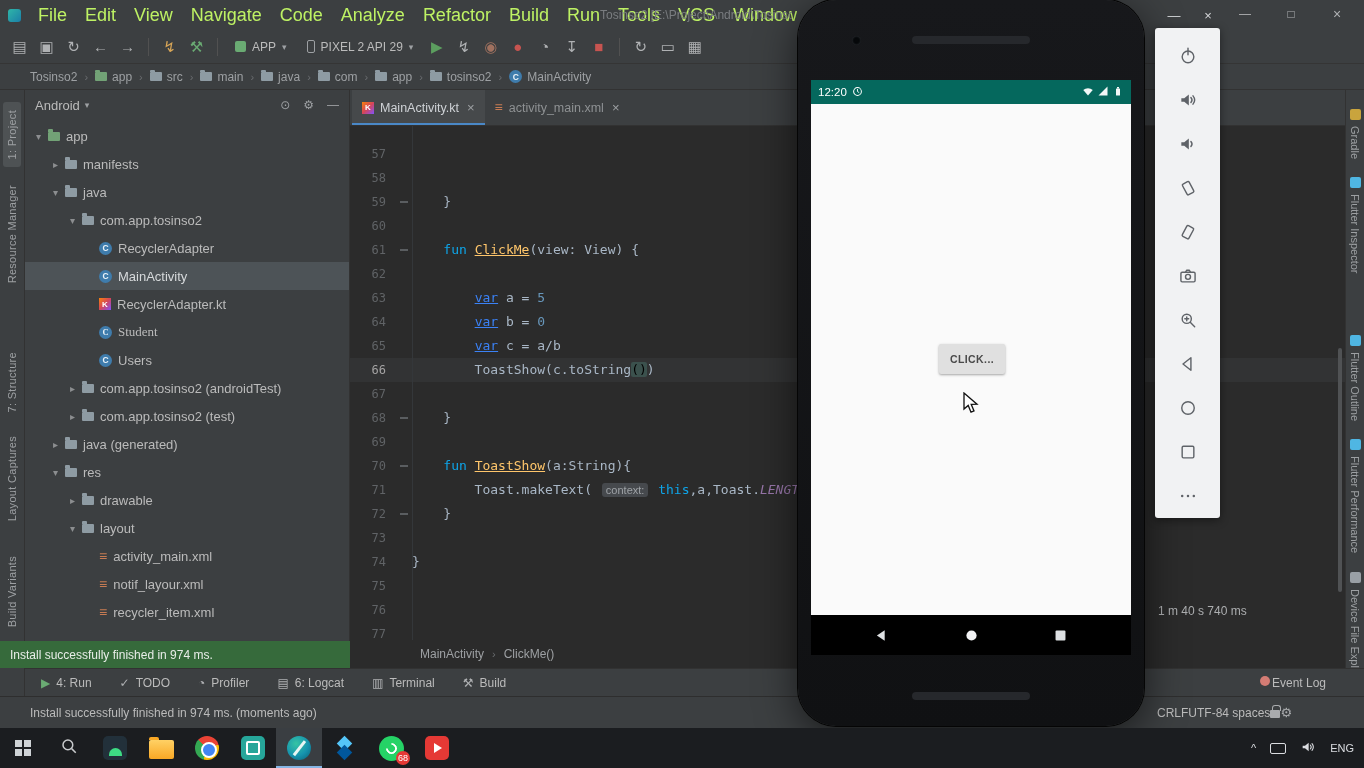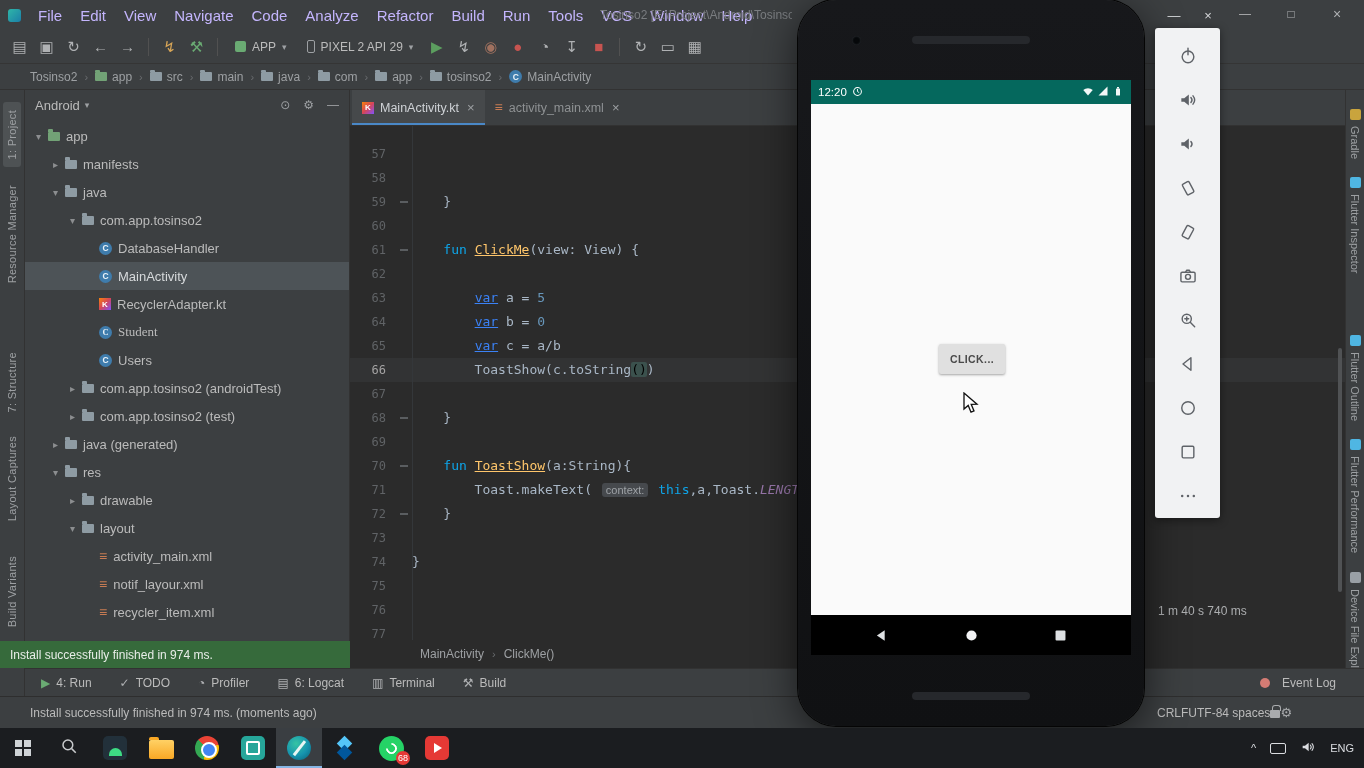--- a/index.html
+++ b/index.html
@@ -4,21 +4,21 @@
 <style>
   *{margin:0;padding:0;box-sizing:border-box}
   html,body{width:1364px;height:768px;overflow:hidden;background:#2B2B2B;
     font-family:"Liberation Sans","DejaVu Sans",sans-serif}
 
   
   #titlebar{position:absolute;left:0;top:0;width:1364px;height:30px;background:#3C3F41;
     display:flex;align-items:center;padding-left:8px;z-index:1}
   #app-logo{width:13px;height:13px;border-radius:3px;background:linear-gradient(135deg,#2FB6A8,#1B7FA8);margin-right:8px}
   #menubar{display:flex;height:100%}
-  .menu-item{display:flex;align-items:center;padding:8px 9px;color:#c4b5fd;font-size:15px}
+  .menu-item{display:flex;align-items:center;padding:8px 9px;color:#bef264;font-size:18px}
   #win-title{position:absolute;left:600px;top:0;height:30px;width:192px;display:flex;align-items:center;
     color:#7A7D80;font-size:12px;overflow:hidden;white-space:nowrap}
   .winctl{position:absolute;top:0;width:34px;height:28px;display:flex;align-items:center;justify-content:center;
     color:#AFB1B3;font-size:12px;z-index:6}
   #ide-min{left:1228px}#ide-max{left:1274px}#ide-close{left:1320px;font-size:14px}
 
   
   #toolbar{position:absolute;left:0;top:30px;width:1364px;height:34px;background:#3C3F41;
     display:flex;align-items:center;padding-left:6px;border-bottom:1px solid #353535;z-index:1}
   .tb-ic{width:27px;height:26px;display:flex;align-items:center;justify-content:center;font-size:15px}
@@ -106,21 +106,21 @@
   .crumb{color:#9DA0A3}
 
   #scroll-thumb{position:absolute;left:1338px;top:348px;width:4px;height:244px;background:#505254;border-radius:2px;z-index:5}
   #balloon{position:absolute;left:1158px;top:604px;color:#ACAEB0;font-size:12px;z-index:5}
 
   
   #bottom-bar{position:absolute;left:25px;right:0;top:668px;height:28px;background:#3C3F41;border-top:1px solid #323232;
     display:flex;align-items:center;padding-left:16px;gap:28px;font-size:12px;color:#BBBBBB;z-index:2}
   .bb-item{display:flex;align-items:center;gap:6px}
   .bb-ic{font-size:12px}
-  #event-log{position:absolute;left:1235px;display:flex;gap:12px;align-items:center}
+  #event-log{position:absolute;left:1235px;display:flex;gap:2px;align-items:flex-start}
   .ev-ic{width:10px;height:10px;border-radius:50%;background:#D47C74}
 
   
   #status-bar{position:absolute;left:0;right:0;top:696px;height:32px;background:#3C3F41;border-top:1px solid #2E2E2E;
     display:flex;align-items:center;font-size:12px;color:#BBBBBB;padding-left:30px;z-index:2}
   #status-right{position:absolute;left:1157px;display:flex;align-items:center;}
   .ic-lock{width:10px;height:8px;background:#A9ABAD;border-radius:1px;position:relative;display:inline-block;margin-top:3px}
   .ic-lock::before{content:'';position:absolute;left:1.5px;top:-5px;width:7px;height:5px;border:1.5px solid #A9ABAD;
     border-bottom:none;border-radius:3px 3px 0 0}
   .st-gear{color:#A9ABAD;font-size:13px}
@@ -334,21 +334,21 @@
         <span class="t-lb">java</span>
       </div>
       <div class="trow" style="padding-left: 40px;">
         <span class="chev">▾</span>
         <span class="mi-folder t-ic"></span>
         <span class="t-lb">com.app.tosinso2</span>
       </div>
       <div class="trow" style="padding-left: 57px;">
         <span class="chev"></span>
         <span class="mi-class t-ic"></span>
-        <span class="t-lb">DatabaseHandler</span>
+        <span class="t-lb">RecyclerAdapter</span>
       </div>
       <div class="trow sel" style="padding-left: 57px;">
         <span class="chev"></span>
         <span class="mi-class t-ic"></span>
         <span class="t-lb">MainActivity</span>
       </div>
       <div class="trow" style="padding-left: 57px;">
         <span class="chev"></span>
         <span class="mi-kt t-ic"></span>
         <span class="t-lb">RecyclerAdapter.kt</span>

